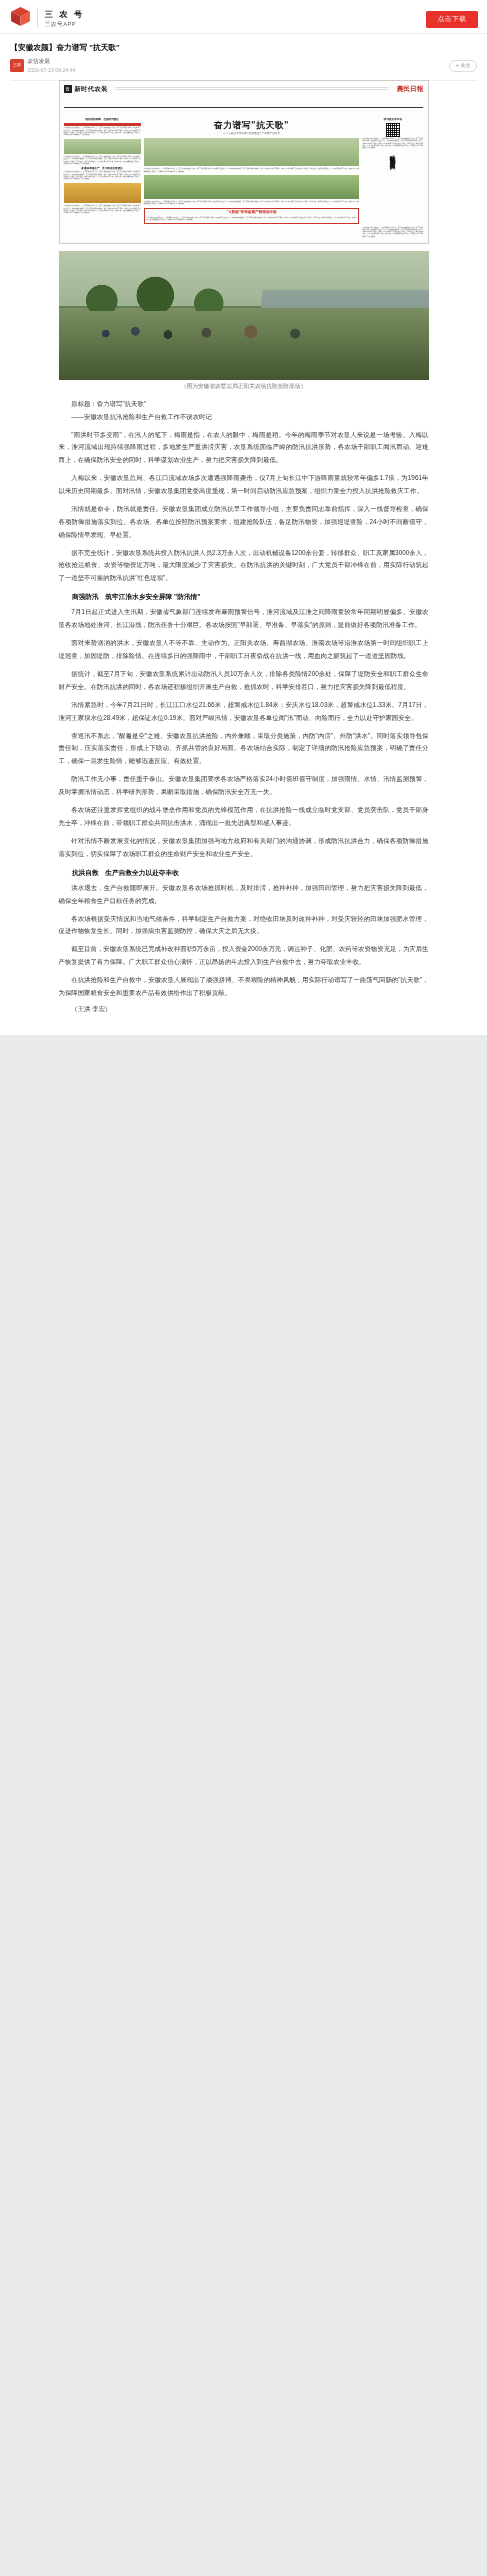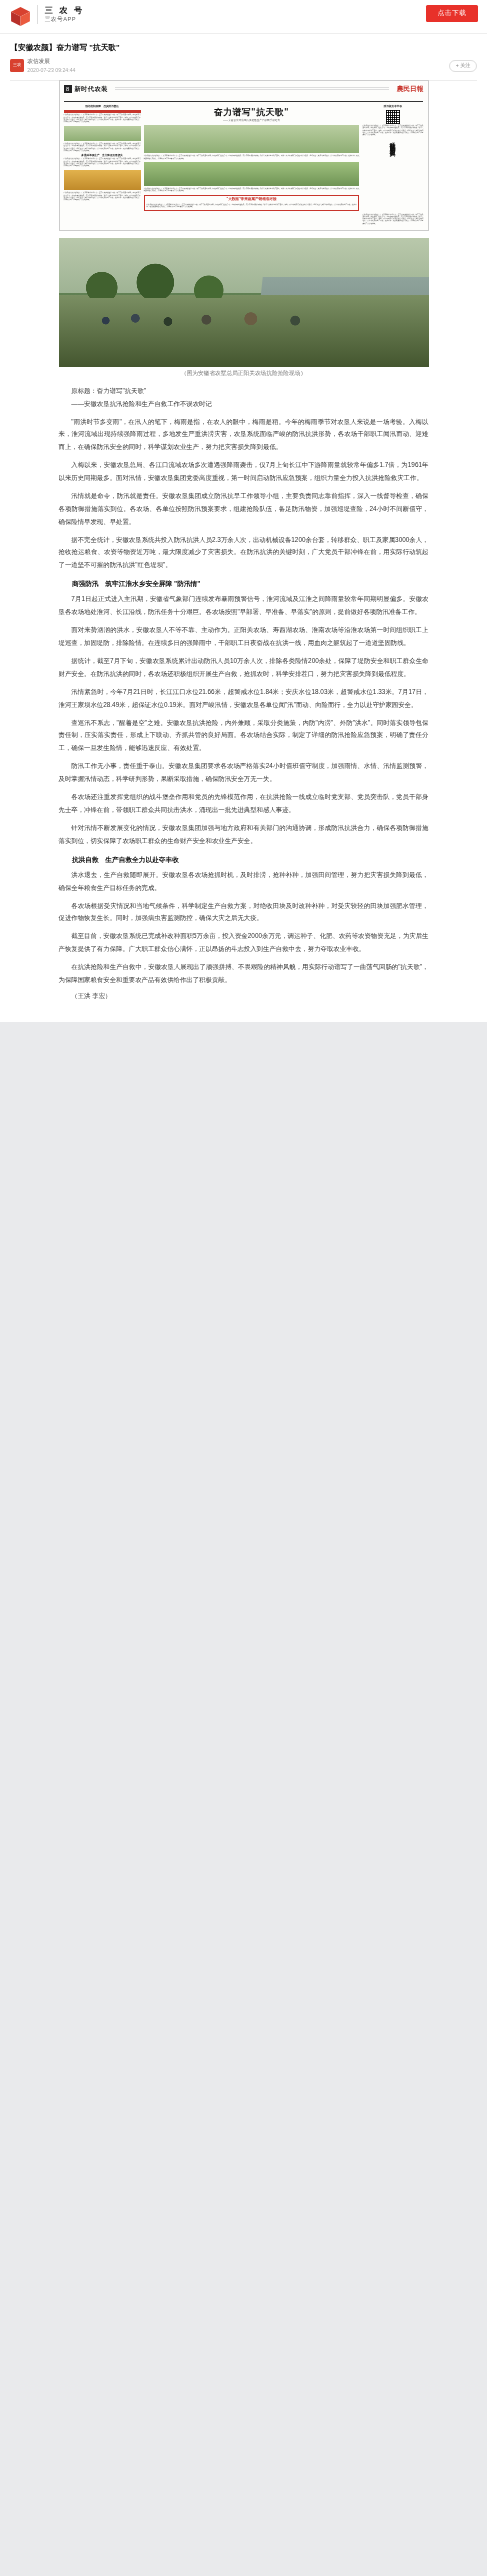--- a/index.html
+++ b/index.html
@@ -11,21 +11,21 @@
     color: #222;
   }
   .page {
     width: 487px;
     margin: 0 auto;
     background: #ffffff;
   }
   
   .topbar {
     display: flex;
-    align-items: flex-start;
+    align-items: flex-end;
     padding: 5.2px 9.3px;
     border-bottom: 0.5px solid #eee;
     background: #fff;
   }
   .logo-cube {
     width: 23px; height: 23px;
     margin-right: 5.2px;
     position: relative;
     flex: none;
   }
@@ -115,22 +115,22 @@
     width: 370px;
     margin: 0 auto 7.2px auto;
     border: 0.5px solid #ccc;
     background: #fdfdfb;
     padding: 3.1px 4.1px 5.2px 4.1px;
   }
   .paper-top {
     display: flex;
     align-items: center;
     border-bottom: 1px solid #333;
-    padding-bottom: 7px;
-    margin-bottom: 2px;
+    padding-bottom: 13px;
+    margin-bottom: 9px;
   }
   .pg-num {
     background: #222; color: #fff; font-size: 5.7px;
     width: 8.2px; height: 8.2px; display:flex; align-items:center; justify-content:center;
     margin-right: 2.6px;
   }
   .pg-sec { font-size: 6.2px; font-weight: bold; letter-spacing:0.5px;}
   .pg-mid { flex:1; margin: 0 7.2px; height: 5.2px; }
   .pg-mid .ln { height:0.5px; background:#ddd; margin:1px 0;}
   .pg-right { font-family:"DejaVu Serif",serif; font-size: 6.7px; color:#c8352c; font-weight:bold;}

